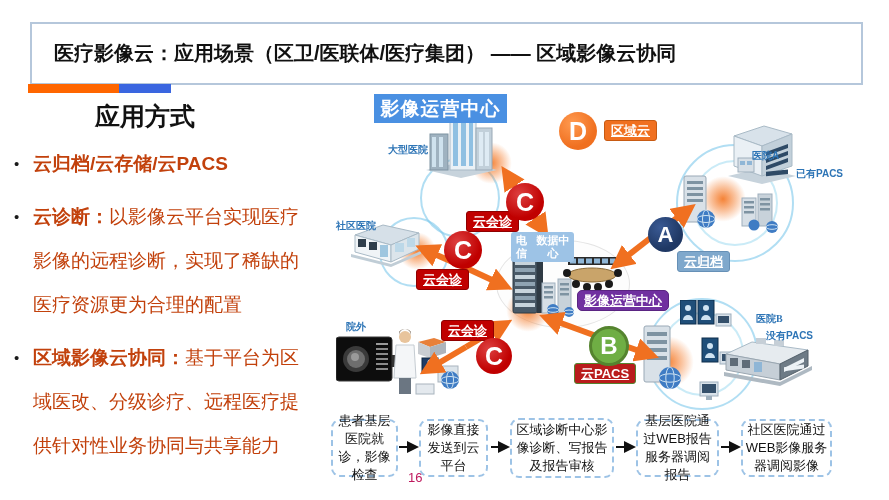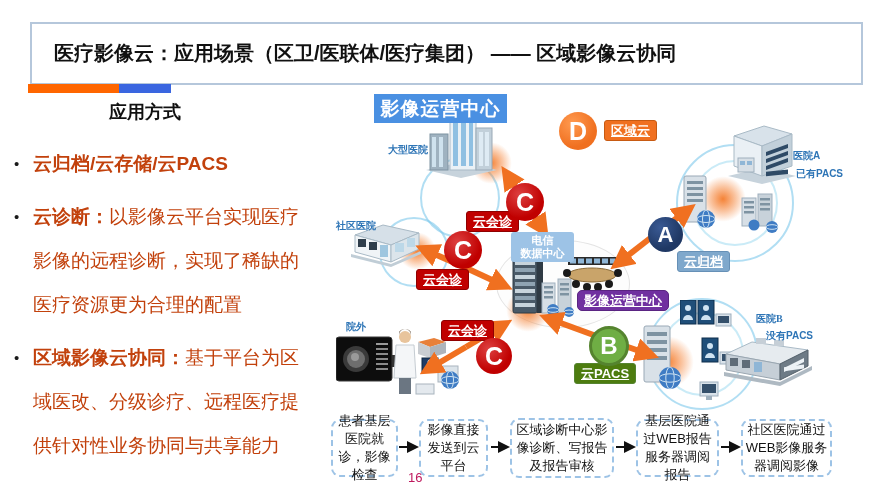--- a/index.html
+++ b/index.html
@@ -9,21 +9,21 @@
   
   .title-box{position:absolute;left:30px;top:22px;width:829px;height:59px;
     border:2px solid #B5C7DB;background:#fff;display:flex;align-items:center;}
   .title-box span{font-size:20px;font-weight:bold;color:#111;padding-left:22px;white-space:nowrap;letter-spacing:0px;}
   .bar{position:absolute;top:84px;height:9px;}
   .bar-orange{left:28px;width:91px;background:#FF6600;}
   .bar-blue{left:119px;width:52px;background:#3A66E0;}
 
   
   .heading{position:absolute;left:50px;top:100px;width:190px;text-align:center;
-    font-size:18px;font-weight:bold;color:#111;}
+    font-size:25px;font-weight:bold;color:#111;}
   .bullets{position:absolute;left:8px;top:142px;width:308px;margin:0;padding:0;list-style:none;}
   .bullets li{position:relative;padding-left:25px;font-size:19px;line-height:44px;color:#c2410c;margin-bottom:9px;}
   .bullets li::before{content:"•";position:absolute;left:6px;top:0;font-size:15px;color:#1a1a1a;}
   .bullets b{font-weight:bold;}
 
   
   .ring{position:absolute;border:2px solid rgba(125,200,235,.6);border-radius:50%;}
   .ring.inner{border-color:rgba(150,215,240,.5);}
   .cloud{position:absolute;left:496px;top:240px;width:132px;height:86px;border-radius:50%;
     background:#FDFDFD;border:1px solid #E4E4E4;}
@@ -31,24 +31,24 @@
     background:radial-gradient(circle,rgba(244,124,44,.95) 0%,rgba(244,124,44,.45) 38%,rgba(244,124,44,0) 70%);}
   .nlabel{position:absolute;color:#2E75B6;font-weight:bold;font-size:10px;white-space:nowrap;}
   .toplabel{position:absolute;left:374px;top:94px;width:133px;height:29px;background:#4A90E2;
     color:#fff;font-size:19px;font-weight:bold;display:flex;align-items:center;justify-content:center;letter-spacing:1px;}
   .badge{position:absolute;color:#fff;font-weight:bold;font-size:13px;line-height:17px;
     padding:1px 6px;border-radius:3px;white-space:nowrap;text-decoration:underline;}
   .badge.red{background:#C00000;border:1px solid #8F0000;}
   .badge.orange{background:#F07020;border:1px solid #C75A12;}
   .badge.steel{background:#7FA8CC;border:1px solid #6690B6;}
   .badge.purple{background:#7030A0;border:1px solid #5A2482;border-radius:5px;}
-  .badge.green{background:#4d7c0f;border:1px solid #55842F;}
+  .badge.green{background:#b91c1c;border:1px solid #55842F;}
   .dcbox{position:absolute;left:511px;top:232px;width:63px;height:30px;background:#9DC3E6;
     color:#fff;font-size:11px;font-weight:bold;line-height:13px;text-align:center;border-radius:3px;
-    display:flex;flex-direction:column;align-items:center;justify-content:center;}
+    display:flex;align-items:center;justify-content:center;}
   .marker{position:absolute;border-radius:50%;color:#fff;font-weight:bold;
     display:flex;align-items:center;justify-content:center;}
   .mC{width:38px;height:38px;font-size:25px;background:radial-gradient(circle at 35% 30%,#DD4040,#C00000 65%);}
   .mA{width:35px;height:35px;font-size:22px;background:radial-gradient(circle at 35% 30%,#3A5A94,#1F3864 65%);}
   .mB{width:34px;height:34px;font-size:24px;background:#6FAE44;border:3px solid #55842F;}
   .mD{width:38px;height:38px;font-size:25px;background:radial-gradient(circle at 35% 30%,#FF9A50,#F07020 65%);}
   .icon{position:absolute;}
 
   
   .flow-box{position:absolute;border:2px dashed #9DC3E6;border-radius:9px;background:#fff;
@@ -305,21 +305,21 @@
       <line x1="491" y1="447" x2="506" y2="447" marker-end="url(#ba)"></line>
       <line x1="616" y1="447" x2="632" y2="447" marker-end="url(#ba)"></line>
       <line x1="721" y1="447" x2="737" y2="447" marker-end="url(#ba)"></line>
     </g>
   </svg>
 
   <div class="toplabel">影像运营中心</div>
   <div class="nlabel" style="left:388px;top:143px;">大型医院</div>
   <div class="nlabel" style="left:336px;top:219px;">社区医院</div>
   <div class="nlabel" style="left:346px;top:320px;">院外</div>
-  <div class="nlabel" style="left:793px;top:149px;">医院A</div>
+  <div class="nlabel" style="left:752px;top:149px;">医院A</div>
   <div class="nlabel" style="left:796px;top:167px;">已有PACS</div>
   <div class="nlabel" style="left:756px;top:312px;font-family:Liberation Serif, serif;">医院B</div>
   <div class="nlabel" style="left:766px;top:329px;">没有PACS</div>
 
   <div class="dcbox">
     <span>电信</span>
     <span>数据中心</span>
   </div>
   <div class="badge purple" style="left:577px;top:290px;">影像运营中心</div>
 

